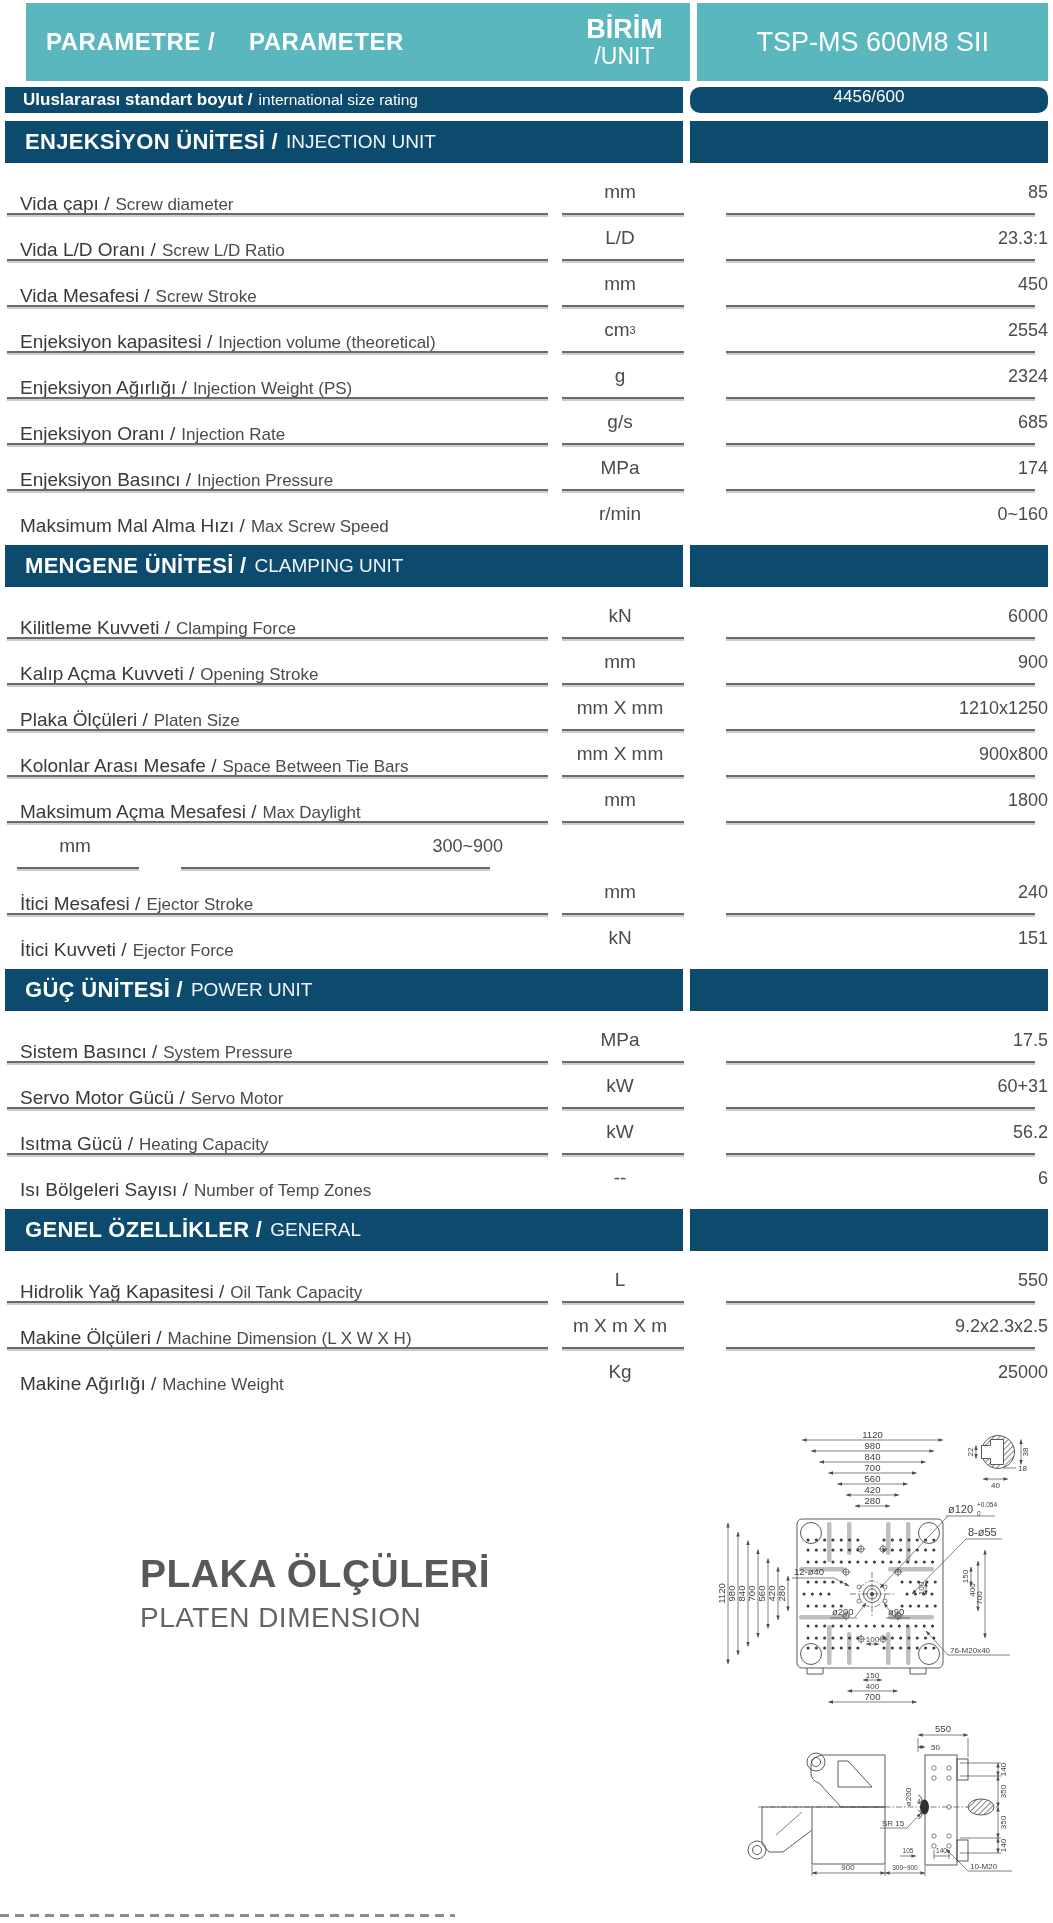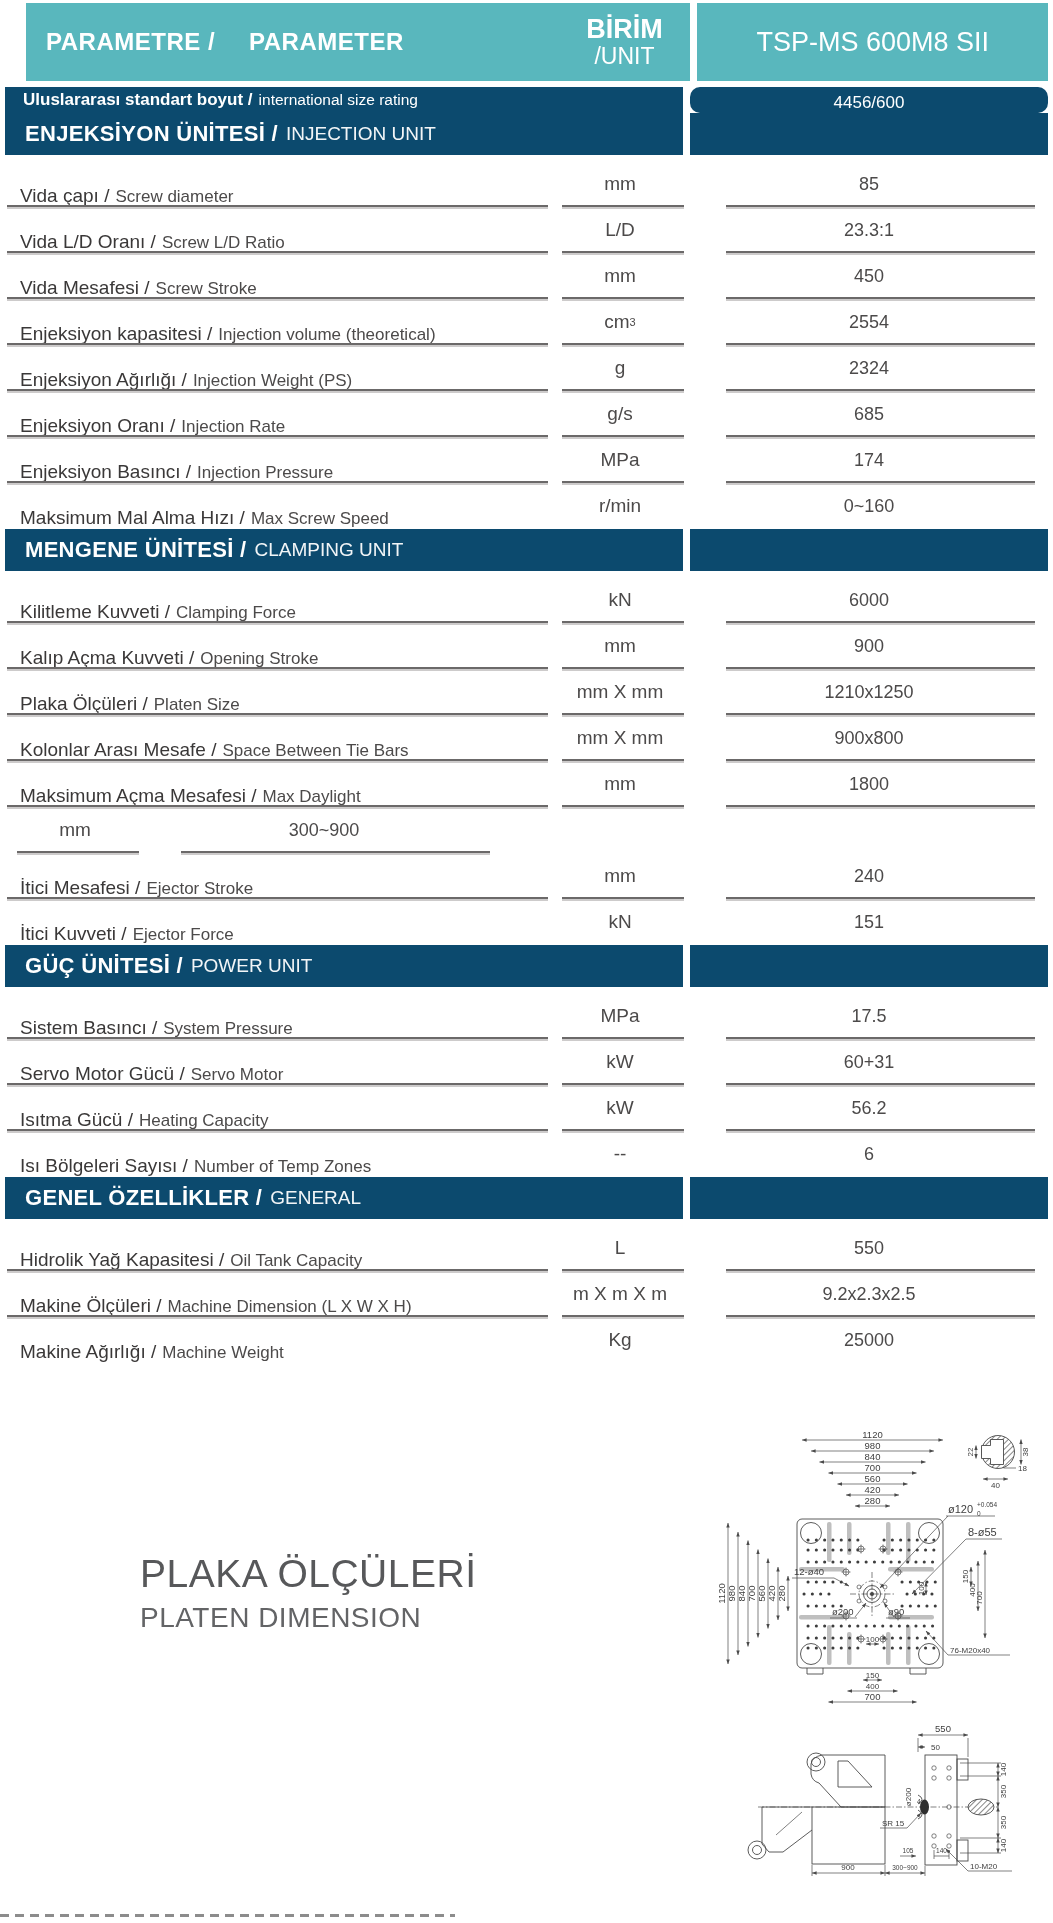--- a/index.html
+++ b/index.html
@@ -19,47 +19,47 @@
   .param-head { font-size:24px; font-weight:700; letter-spacing:0.5px; display:flex; gap:34px; }
   .unit-head { width:132px; text-align:center; line-height:1.08; }
   .unit-head .b1 { font-size:27px; font-weight:700; display:block; }
   .unit-head .b2 { font-size:23px; font-weight:400; display:block; }
   .bar.head .right { display:flex; align-items:center; justify-content:center; font-size:27px; font-weight:400; }
 
   .bar.rating { height:26px; margin-top:6px; font-size:17px; }
   .bar.rating .left { display:flex; align-items:center; padding-left:18px; gap:6px; }
   .bar.rating .tr { font-weight:700; }
   .bar.rating .en { font-weight:400; font-size:15.5px; }
-  .bar.rating .right { display:flex; align-items:flex-end; justify-content:center; font-weight:400; font-size:17px;border-radius:10px; }
-
-  .bar.section { height:42px; }
+  .bar.rating .right { display:flex; align-items:flex-start; justify-content:center; font-weight:400; font-size:17px;border-radius:10px; }
+
+  .bar.section { height:42px; margin-top:8px; }
   .bar.section .left { display:flex; align-items:center; padding-left:20px; gap:8px; }
   .bar.section .st-tr { font-size:22px; font-weight:700; letter-spacing:0.3px; }
   .bar.section .st-en { font-size:19px; font-weight:400; opacity:0.95; }
 
   .rows { margin-top:6px; }
   .row { display:flex; height:46px; }
   .row .c { position:relative; display:flex; align-items:center; }
   .row .c.param { width:545px; padding-left:15px; justify-content:flex-start;align-items:flex-end; }
   .row .c.unit  { width:140px; justify-content:center; }
   .row .c.value { width:358px; justify-content:center; }
   .row .c::after { content:""; position:absolute; bottom:0; height:2px; background:#6b6969; box-shadow:0 2px 0 #cdcbcb; }
   .row .c.param::after { left:2px; right:2px; }
   .row .c.unit::after  { left:12px; right:6px; }
   .row .c.value::after { left:36px; right:13px; }
   .row.nl .c::after { display:none; }
   .row .tr { font-size:19px; color:#3a3838; margin-right:6px; }
   .row .en { font-size:17px; color:#4c4a4a; }
   .row .c.unit { font-size:19px; color:#4c4a4a; }
   .row .c.unit .sup { font-size:11px; vertical-align:super; }
-  .row .c.value { font-size:18px; color:#4c4a4a; }
+  .row .c.value { font-size:18px; color:#4c4a4a;justify-content:flex-end; }
 
   
   .plate-heading { position:absolute; left:140px; top:1552px; color:#57585a; }
-  .plate-heading .h-tr { font-size:39px; font-weight:400; letter-spacing:0.5px; }
+  .plate-heading .h-tr { font-size:39px; font-weight:700; letter-spacing:0.5px; }
   .plate-heading .h-en { font-size:28px; font-weight:400; margin-top:6px; color:#636466; letter-spacing:0.5px; }
 
   .svg-front { position:absolute; left:680px; top:1422px; width:373px; height:292px; }
   .svg-side  { position:absolute; left:550px; top:1705px; width:503px; height:210px; }
 
   svg text { fill:#3e3e3e; font-size:9.5px; font-family:"Liberation Sans", sans-serif; }
   svg text.big { font-size:11px; }
   svg text.sm { font-size:8px; }
   svg text.xs { font-size:6.5px; }
   .ln  { stroke:#4a4a4a; stroke-width:0.9; fill:none; }

